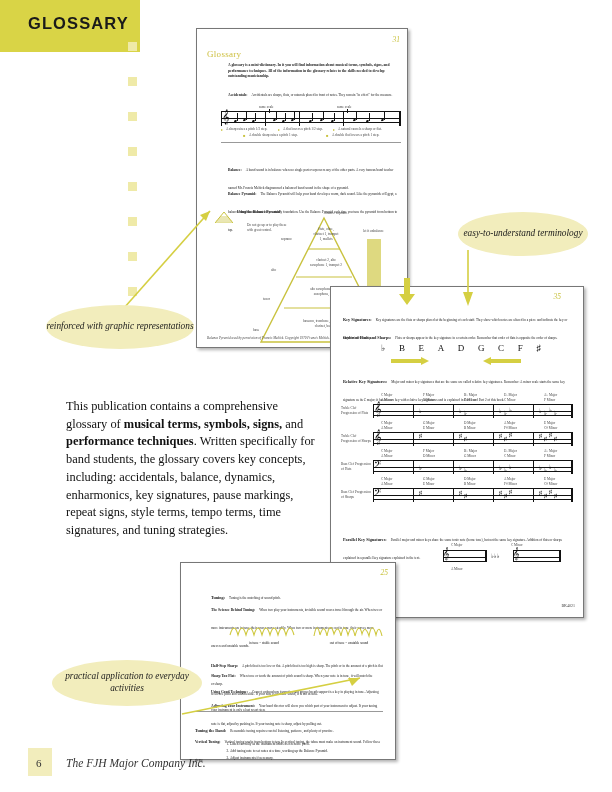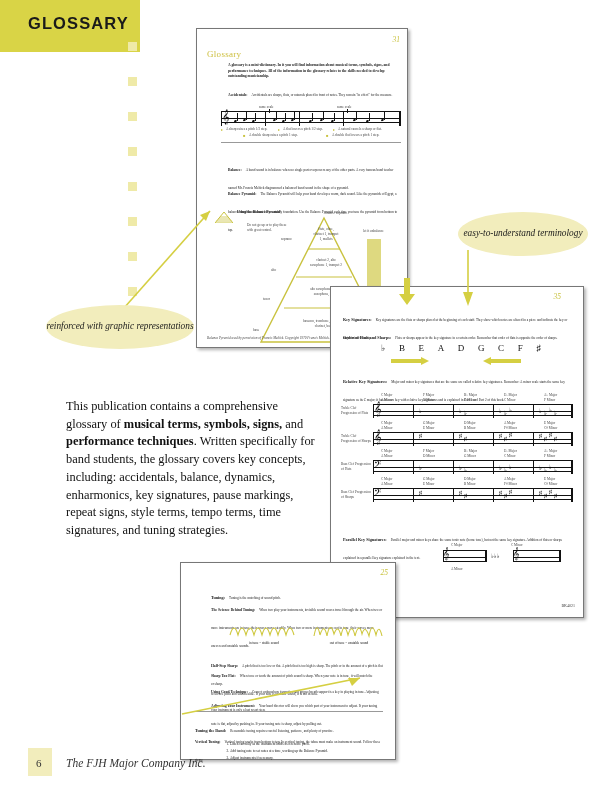--- a/index.html
+++ b/index.html
@@ -459,20 +459,23 @@
   </div>
 
   <div class="callout" style="left:46px;top:305px;width:148px;height:44px;">
     <span>reinforced with graphic representations</span>
   </div>
   <svg width="20" height="60" viewBox="0 0 20 60" style="position:absolute;left:458px;top:250px;pointer-events:none;">
     <line x1="10" y1="0" x2="10" y2="46" stroke="#d5cf42" stroke-width="1.6"></line>
     <polygon points="10,56 5,42 15,42" fill="#d5cf42"></polygon>
   </svg>
 
+  <div class="callout" style="left:52px;top:660px;width:150px;height:46px;">
+    <span>practical application to everyday activities</span>
+  </div>
   <svg width="190" height="50" viewBox="0 0 190 50" style="position:absolute;left:180px;top:672px;pointer-events:none;">
     <line x1="2" y1="42" x2="180" y2="6" stroke="#d5cf42" stroke-width="1.6"></line>
     <polygon points="180,6 168,6 172,14" fill="#d5cf42"></polygon>
   </svg>
 
   <svg width="18" height="28" viewBox="0 0 18 28" style="position:absolute;left:398px;top:278px;">
     <polygon points="6,0 12,0 12,16 17,16 9,27 1,16 6,16" fill="#d5cf42"></polygon>
   </svg>
 
   <div class="foot-sq"></div>

